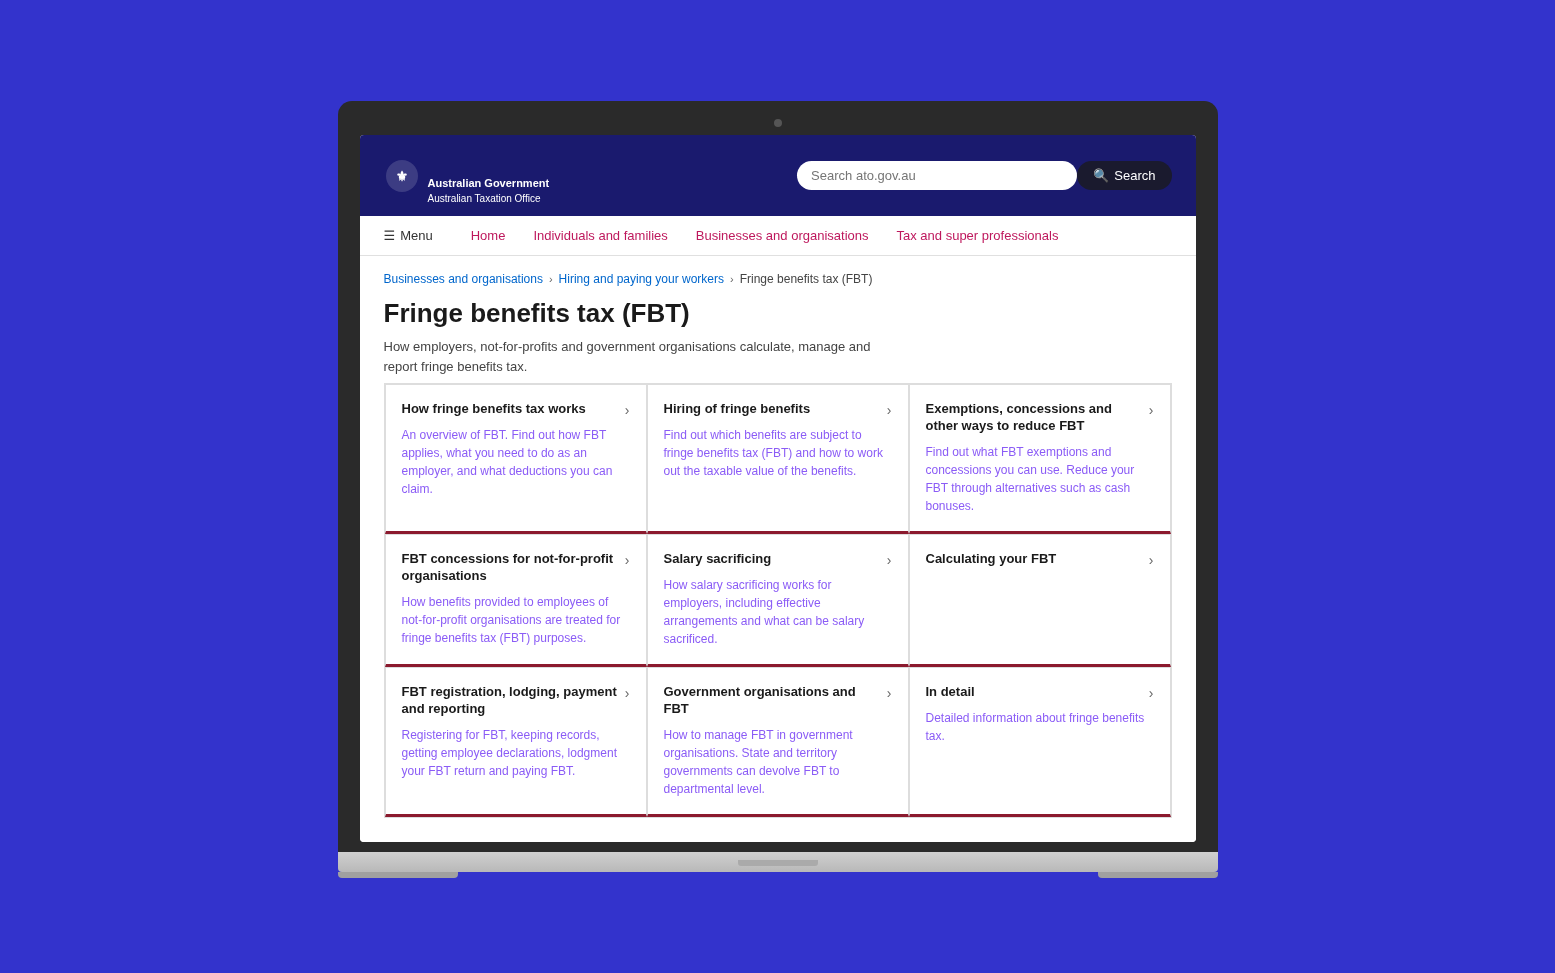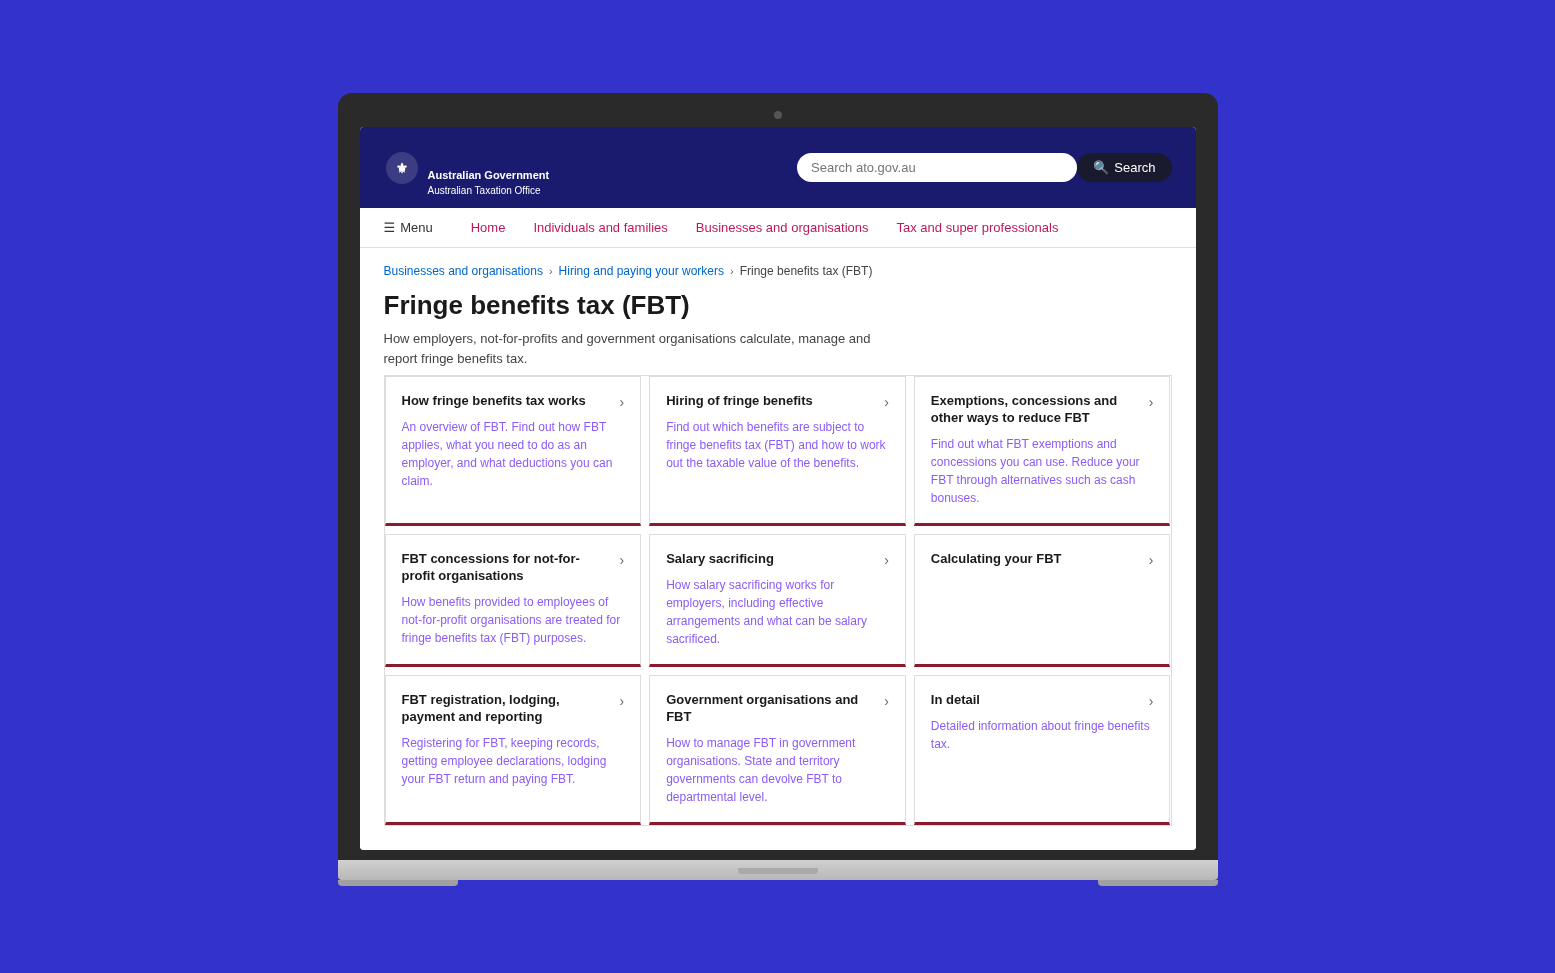--- a/index.html
+++ b/index.html
@@ -210,21 +210,21 @@
       color: #444;
       margin-bottom: 7px;
       line-height: 1.5;
       max-width: 500px;
     }
 
     
     .cards-grid {
       display: grid;
       grid-template-columns: 1fr 1fr 1fr;
-      gap: 8px;
+      gap: 0;
       border: 1px solid #ddd;
     }
 
     .card {
       border: 1px solid #ddd;
       padding: 16px;
       position: relative;
       cursor: pointer;
       background: #fff;
       border-bottom: 3px solid #8b1a2e;
@@ -352,21 +352,21 @@
       <div class="card-header">
         <span class="card-title">Calculating your FBT</span>
         <span class="card-arrow">›</span>
       </div>
     </div>
             <div class="card">
       <div class="card-header">
         <span class="card-title">FBT registration, lodging, payment and reporting</span>
         <span class="card-arrow">›</span>
       </div>
-      <div class="card-body">Registering for FBT, keeping records, getting employee declarations, lodging your FBT return and paying FBT.</div>
+      <div class="card-body">Registering for FBT, keeping records, getting employee declarations, lodgment your FBT return and paying FBT.</div>
     </div>
             <div class="card">
       <div class="card-header">
         <span class="card-title">Government organisations and FBT</span>
         <span class="card-arrow">›</span>
       </div>
       <div class="card-body">How to manage FBT in government organisations. State and territory governments can devolve FBT to departmental level.</div>
     </div>
             <div class="card">
       <div class="card-header">

